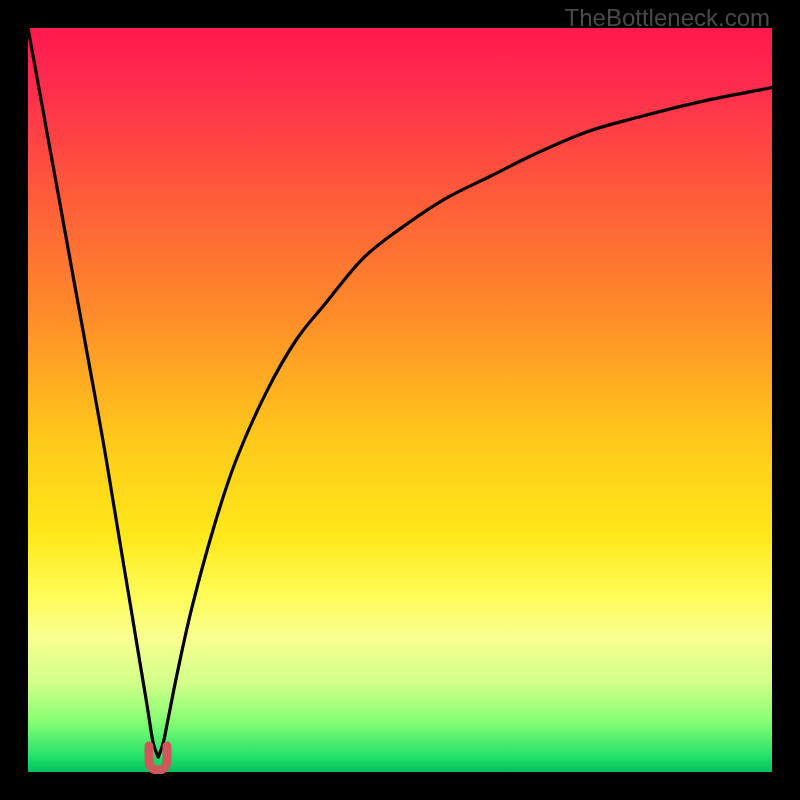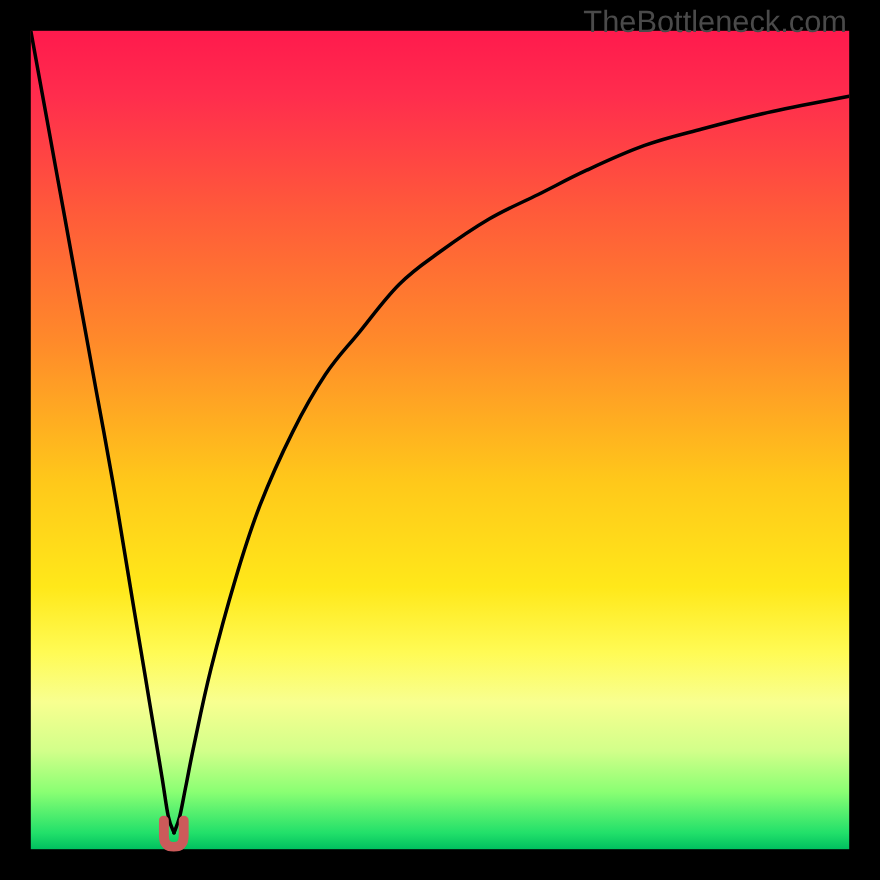--- a/index.html
+++ b/index.html
@@ -31,21 +31,21 @@
       #8aff73 93%,
       #22e06a 98%,
       #00c05f 100%
     );
   }
   .watermark {
     position: absolute;
     top: 4px;
     right: 30px;
     color: #4a4a4a;
-    font-size: 28px;
+    font-size: 24px;
     font-weight: 400;
     letter-spacing: 0;
   }
   svg.curves {
     position: absolute;
     left: 0; top: 0;
     width: 100%; height: 100%;
     pointer-events: none;
   }
   .marker {

